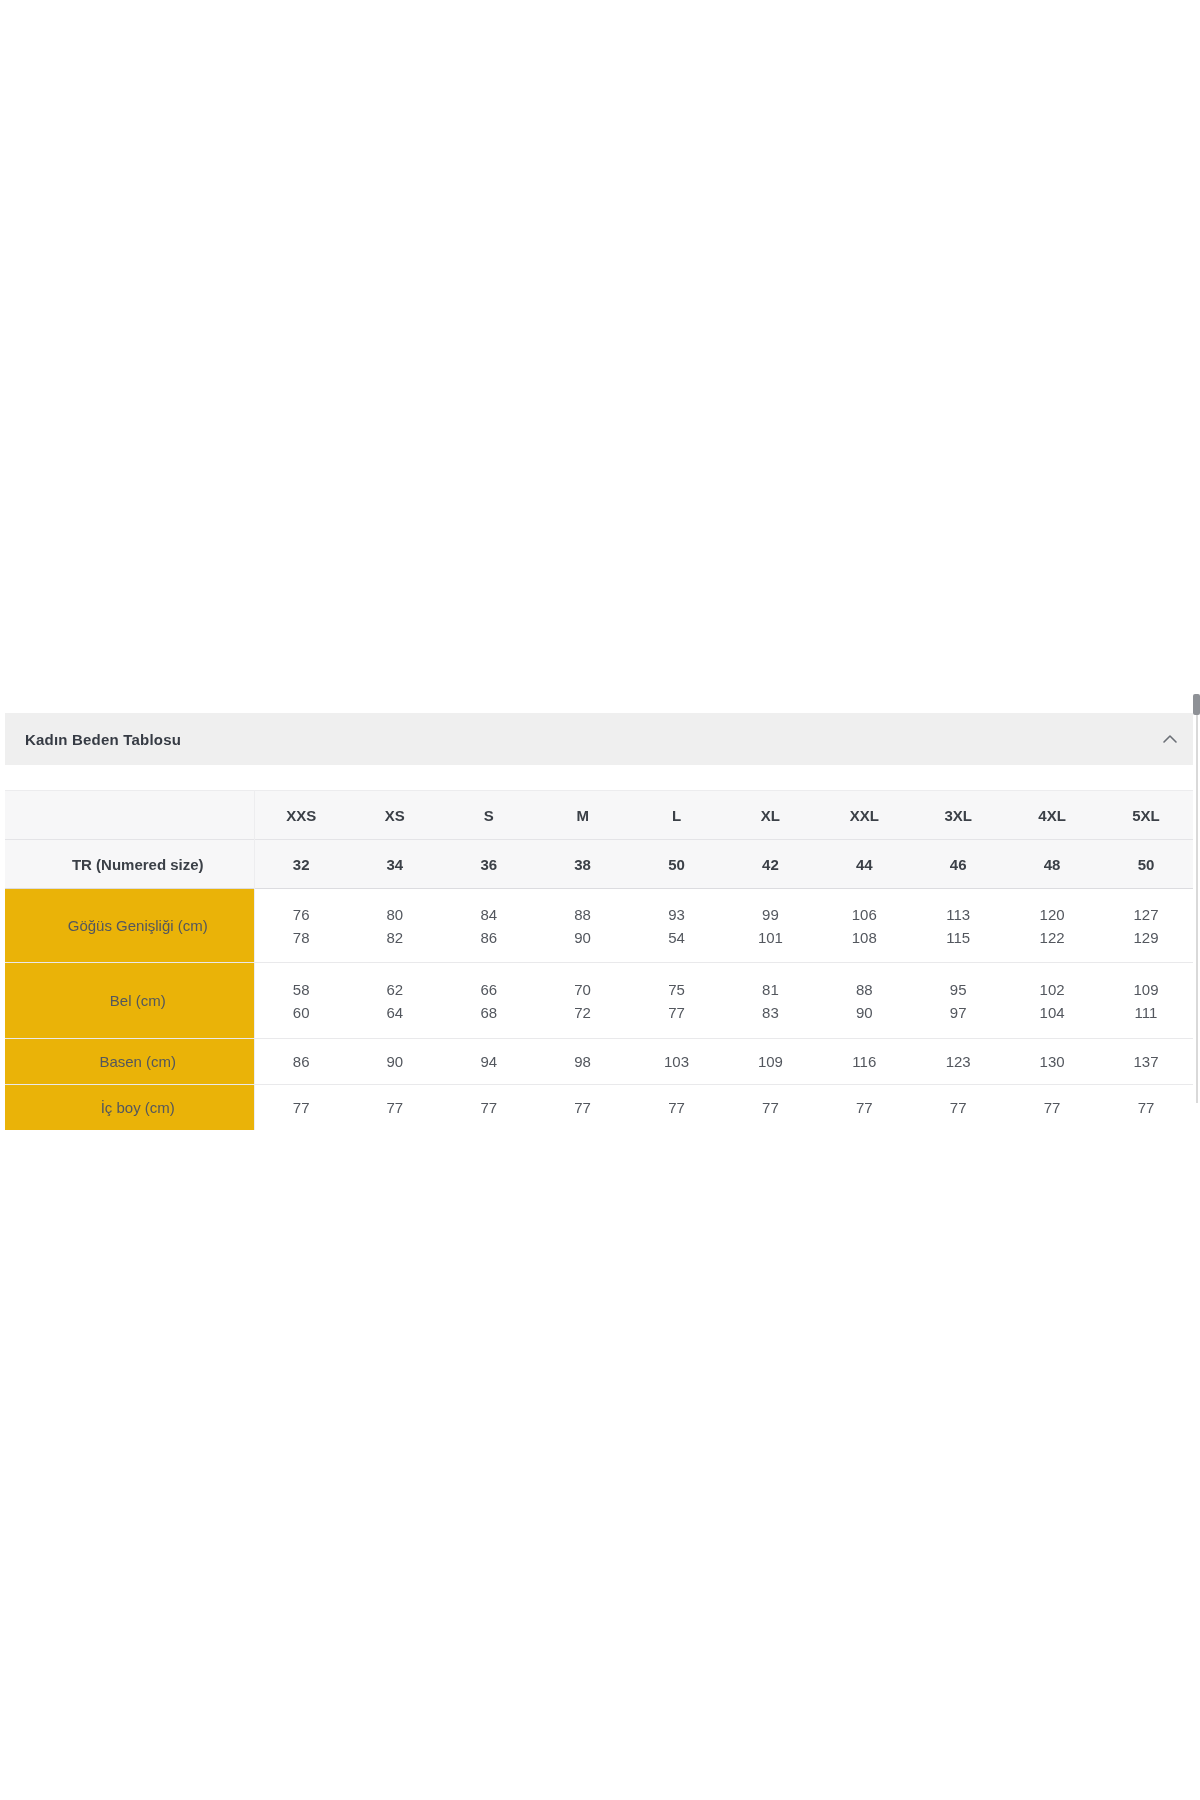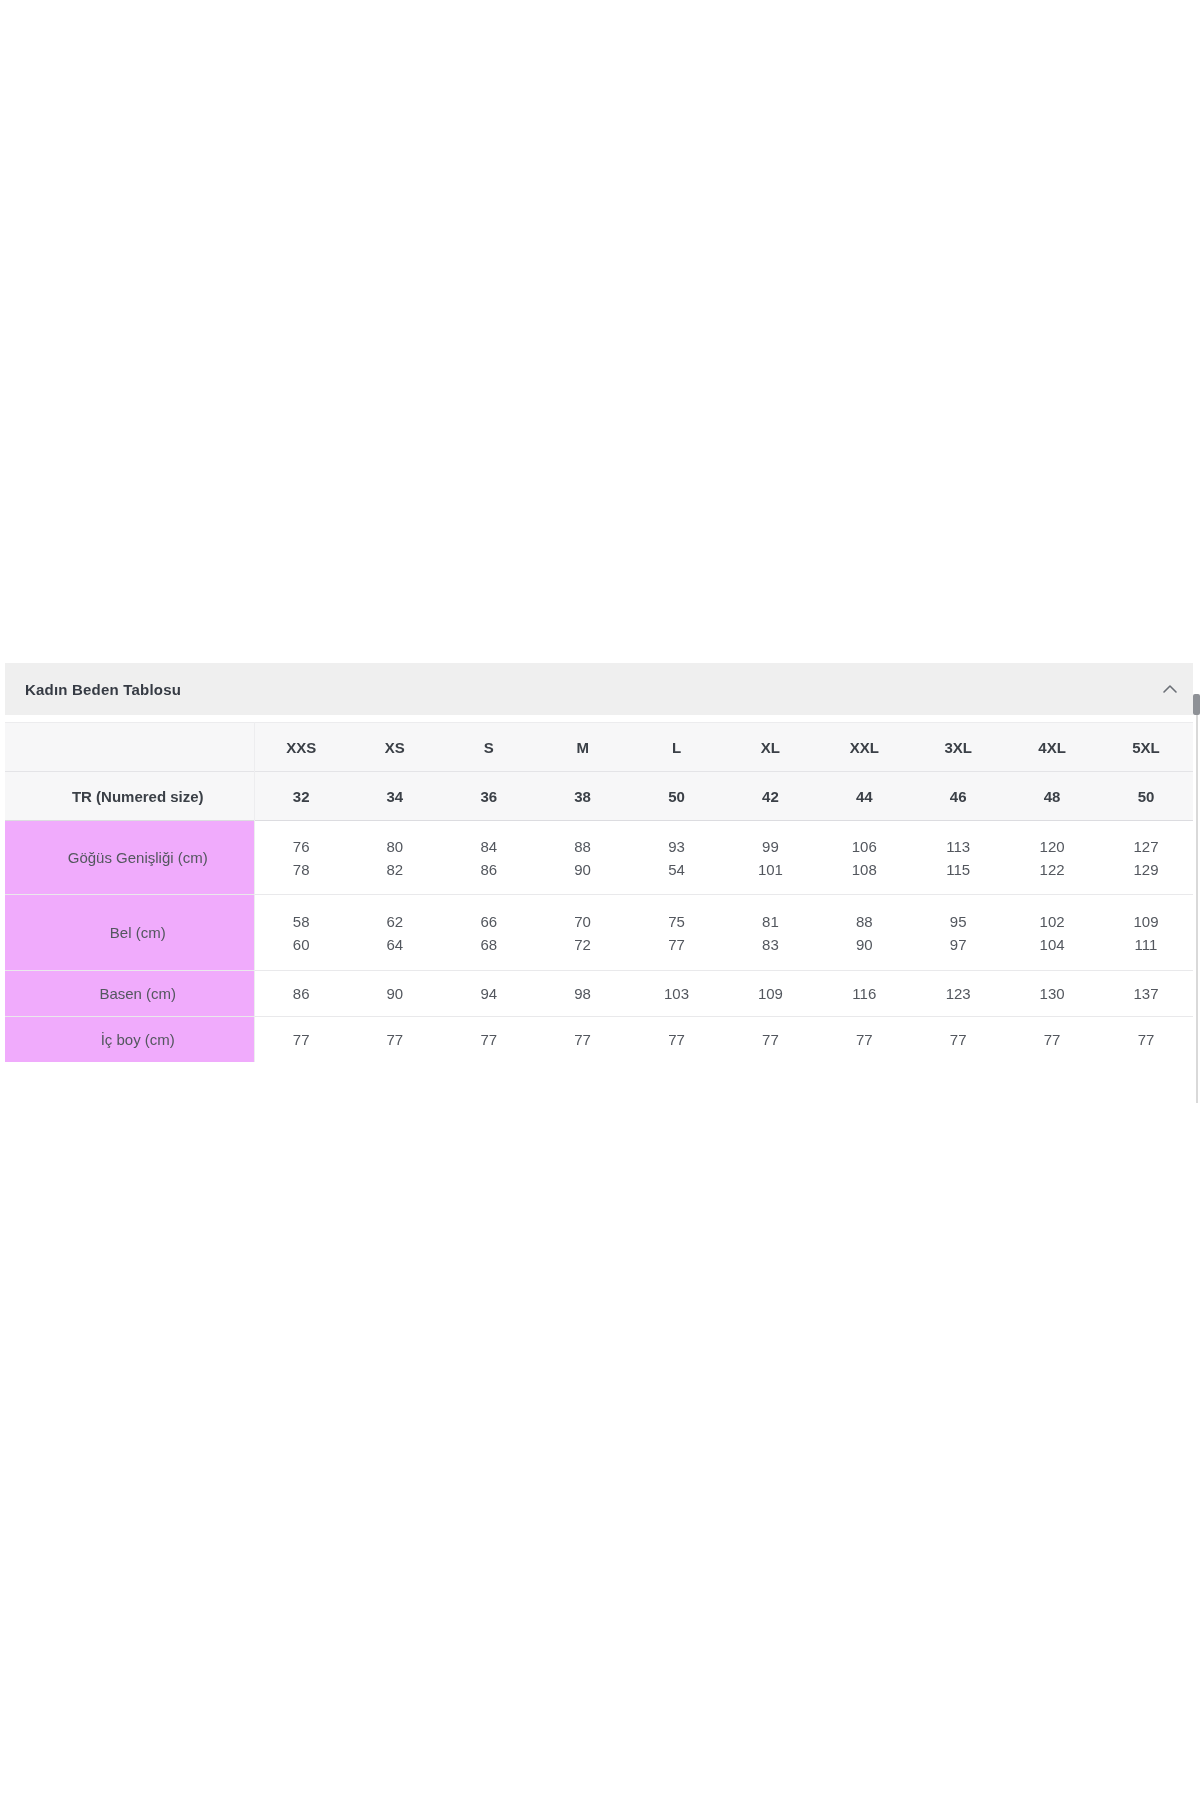--- a/index.html
+++ b/index.html
@@ -13,21 +13,21 @@
     width: 1200px;
     height: 1800px;
     background: #ffffff;
     overflow: hidden;
   }
 
   
   .accordion {
     position: absolute;
     left: 5px;
-    top: 663px;
+    top: 713px;
     width: 1188px;
   }
   .accordion-header {
     position: relative;
     height: 52px;
     background: #efefef;
     display: flex;
     align-items: center;
     cursor: pointer;
   }
@@ -45,21 +45,21 @@
     transform: translateY(-50%);
     width: 20px;
     height: 20px;
     display: flex;
     align-items: center;
     justify-content: center;
   }
 
   
   .size-table-wrap {
-    margin-top: 7px;
+    margin-top: 25px;
   }
   table.size-table {
     width: 1188px;
     border-collapse: collapse;
     table-layout: fixed;
   }
   table.size-table col.c-label { width: 249px; }
   table.size-table col.c-size  { width: 93.9px; }
 
   table.size-table td, table.size-table th {
@@ -104,21 +104,21 @@
     background: #ffffff;
     border-bottom: 1px solid #e9e9eb;
   }
   tbody tr.row-meas:last-child { border-bottom: none; }
   tbody tr.h-tall   { height: 74px; }
   tbody tr.h-tall2  { height: 76px; }
   tbody tr.h-short  { height: 46px; }
   tbody tr.h-short2 { height: 45px; }
 
   tbody tr.row-meas td { color: #53575e; }
-  tbody tr.row-meas td.label-cell { background: #f0abfc; }
+  tbody tr.row-meas td.label-cell { background: #eab308; }
 
   td.label-cell, th.label-cell {
     text-align: right;
     padding-left: 17px !important;
     font-weight: 400;
     color: #53575e;
     border-right: 1px solid #ededef;
   }
 
   

